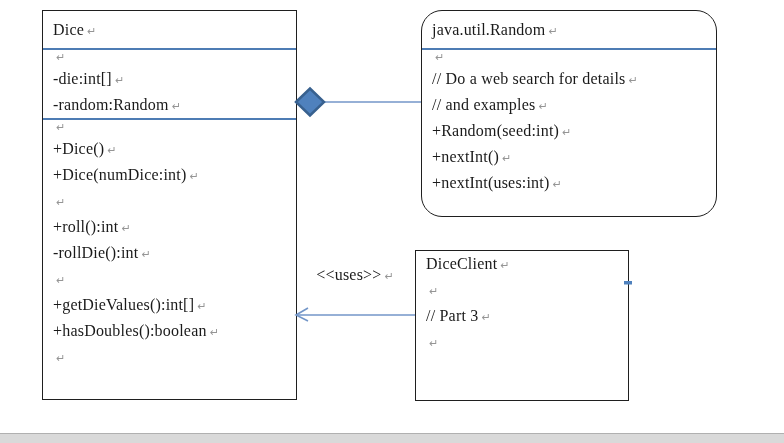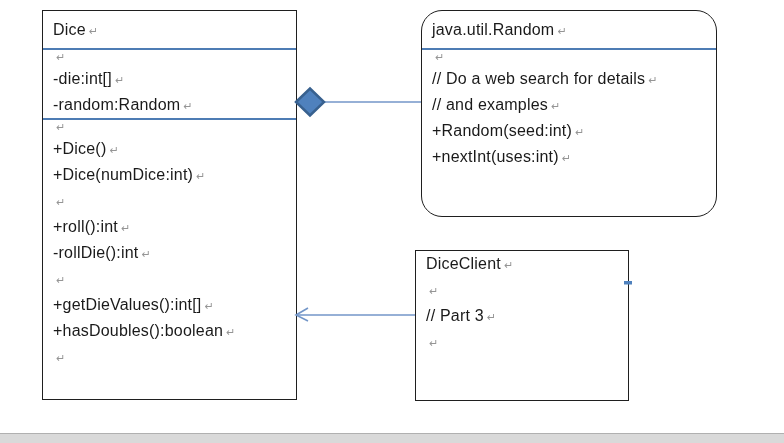--- a/index.html
+++ b/index.html
@@ -1,19 +1,19 @@
 <!DOCTYPE html>
 <html><head>
 <meta charset="utf-8">
 <style>
   html,body { margin:0; padding:0; background:#ffffff; }
   .canvas {
     position:relative; width:784px; height:443px;
     background:#ffffff; overflow:hidden;
-    font-family:Liberation Sans, sans-serif;
+    font-family:Liberation Serif, serif;
     color:#1a1a1a; font-size:16px; letter-spacing:0.2px;
   }
   .class-box {
     position:absolute; background:#ffffff;
     border:1.5px solid #1f1f1f; box-sizing:border-box;
   }
   .trow  { height:37px; line-height:37px; padding-left:10px; white-space:nowrap; }
   .line  { height:26px; line-height:26px; padding-left:10px; white-space:nowrap; }
   .line.small { height:16px; line-height:12px; }
   .divider { height:0; border-top:2px solid #4e7cb4; }
@@ -62,33 +62,37 @@
   <div class="class-box" style="left:421px; top:10px; width:296px; height:207px;border-radius:21px;">
     <div class="trow">
       <span>java.util.Random</span><span class="mark">↵</span>
     </div>
     <div class="divider"></div>
     <div>
       <div class="line small"><span class="mark">↵</span></div>
       <div class="line"><span>// Do a web search for details</span><span class="mark">↵</span></div>
       <div class="line"><span>// and examples</span><span class="mark">↵</span></div>
       <div class="line"><span>+Random(seed:int)</span><span class="mark">↵</span></div>
+      <div class="line"><span>+nextInt()</span><span class="mark">↵</span></div>
       <div class="line"><span>+nextInt(uses:int)</span><span class="mark">↵</span></div>
     </div>
   </div>
 
   <div class="class-box" style="left:415px; top:250px; width:214px; height:151px; padding-top:0;">
     <div class="line">
       <span>DiceClient</span><span class="mark">↵</span>
     </div>
     <div class="line"><span class="mark">↵</span></div>
     <div class="line"><span>// Part 3</span><span class="mark">↵</span></div>
     <div class="line"><span class="mark">↵</span></div>
   </div>
 
+  <div class="uses-label">
+    <span>&lt;&lt;uses&gt;&gt;</span><span class="mark">↵</span>
+  </div>
 
   <svg class="overlay" viewBox="0 0 784 443">
 
     <line x1="318" y1="102" x2="421" y2="102" stroke="#7396c8" stroke-width="1.6"></line>
     <polygon points="296,102 310,88.5 324,102 310,115.5" fill="#4f81bd" stroke="#38618f" stroke-width="2.5"></polygon>
 
     <line x1="297" y1="315" x2="415" y2="315" stroke="#7396c8" stroke-width="1.6"></line>
     <polyline points="308,308 296,315 308,321" fill="none" stroke="#7396c8" stroke-width="1.6"></polyline>
 
     <rect x="624" y="281" width="8" height="3.5" fill="#4f81bd"></rect>

